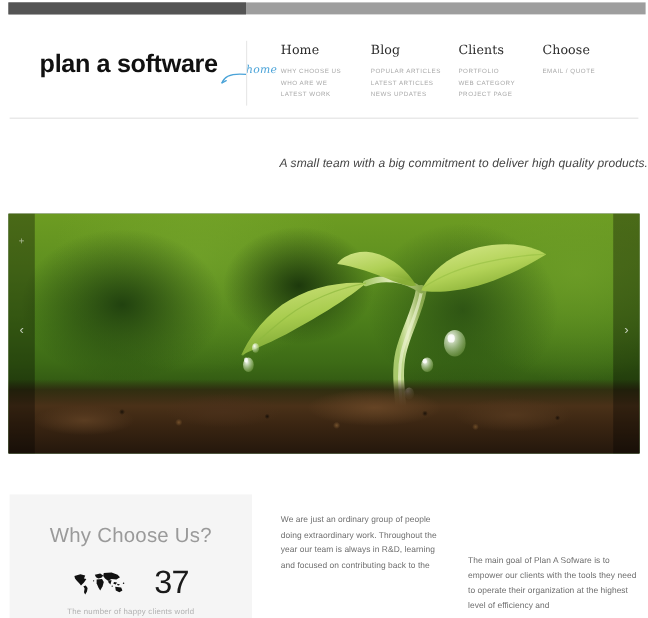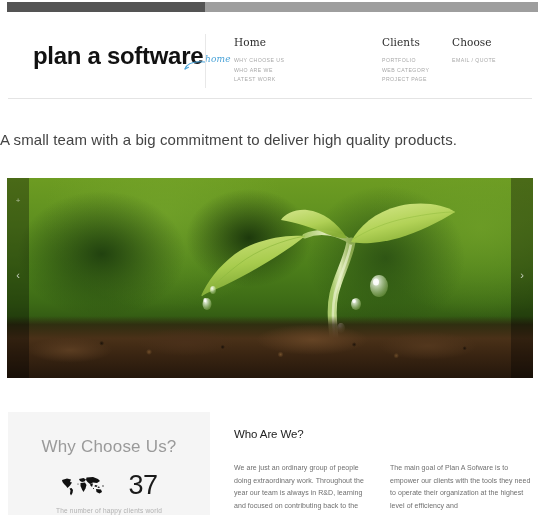--- a/index.html
+++ b/index.html
@@ -50,21 +50,21 @@
   }
 
   .logo-block {
     position: absolute;
     left: 33px;
     top: 28px;
     width: 170px;
   }
   .logo-text {
     font-family: "Liberation Sans", sans-serif;
-    font-size: 24px;
+    font-size: 21px;
     font-weight: bold;
     color: #111111;
     letter-spacing: -0.3px;
     white-space: nowrap;
   }
 
   .home-script {
     position: absolute;
     left: 150px;
     top: 12px;
@@ -139,25 +139,26 @@
     height: 1px;
     background: #e4e4e4;
   }
 
   
   .tagline {
     position: absolute;
     left: 0;
     top: 131px;
     width: 540px;
-    text-align: left;
-    font-family: "Liberation Sans", sans-serif;
-    font-size: 15px;
+    text-align: right;
+    font-family: "Liberation Sans", sans-serif;
+    font-size: 10px;
     color: #444444;
     letter-spacing: 0.1px;
+    font-style: italic;
   }
 
   
   .hero {
     position: absolute;
     left: 7px;
     top: 178px;
     width: 526px;
     height: 200px;
     overflow: hidden;
@@ -340,20 +341,26 @@
 
     <div class="nav">
 
       <div class="nav-col c0">
         <div class="nav-title">Home</div>
         <div class="nav-sub">WHY CHOOSE US</div>
         <div class="nav-sub">WHO ARE WE</div>
         <div class="nav-sub">LATEST WORK</div>
       </div>
 
+      <div class="nav-col c1">
+        <div class="nav-title">Blog</div>
+        <div class="nav-sub">POPULAR ARTICLES</div>
+        <div class="nav-sub">LATEST ARTICLES</div>
+        <div class="nav-sub">NEWS UPDATES</div>
+      </div>
 
       <div class="nav-col c2">
         <div class="nav-title">Clients</div>
         <div class="nav-sub">PORTFOLIO</div>
         <div class="nav-sub">WEB CATEGORY</div>
         <div class="nav-sub">PROJECT PAGE</div>
       </div>
 
       <div class="nav-col c3">
         <div class="nav-title">Choose</div>
@@ -460,21 +467,20 @@
           <circle cx="67" cy="27" r="1.1"></circle>
           <circle cx="36" cy="18" r="1.1"></circle>
         </g>
       </svg>
       <span class="why-number">37</span>
     </div>
     <div class="why-caption">The number of happy clients world</div>
   </div>
 
   <div class="col-who">
-    <div class="col-title">Who Are We?</div>
     <div class="col-body">We are just an ordinary group of people doing extraordinary work. Throughout the year our team is always in R&amp;D, learning and focused on contributing back to the</div>
   </div>
 
   <div class="col-goal">
     <div class="col-title">&nbsp;</div>
     <div class="col-body">The main goal of Plan A Sofware is to empower our clients with the tools they need to operate their organization at the highest level of efficiency and</div>
   </div>
 
 </div>
 

